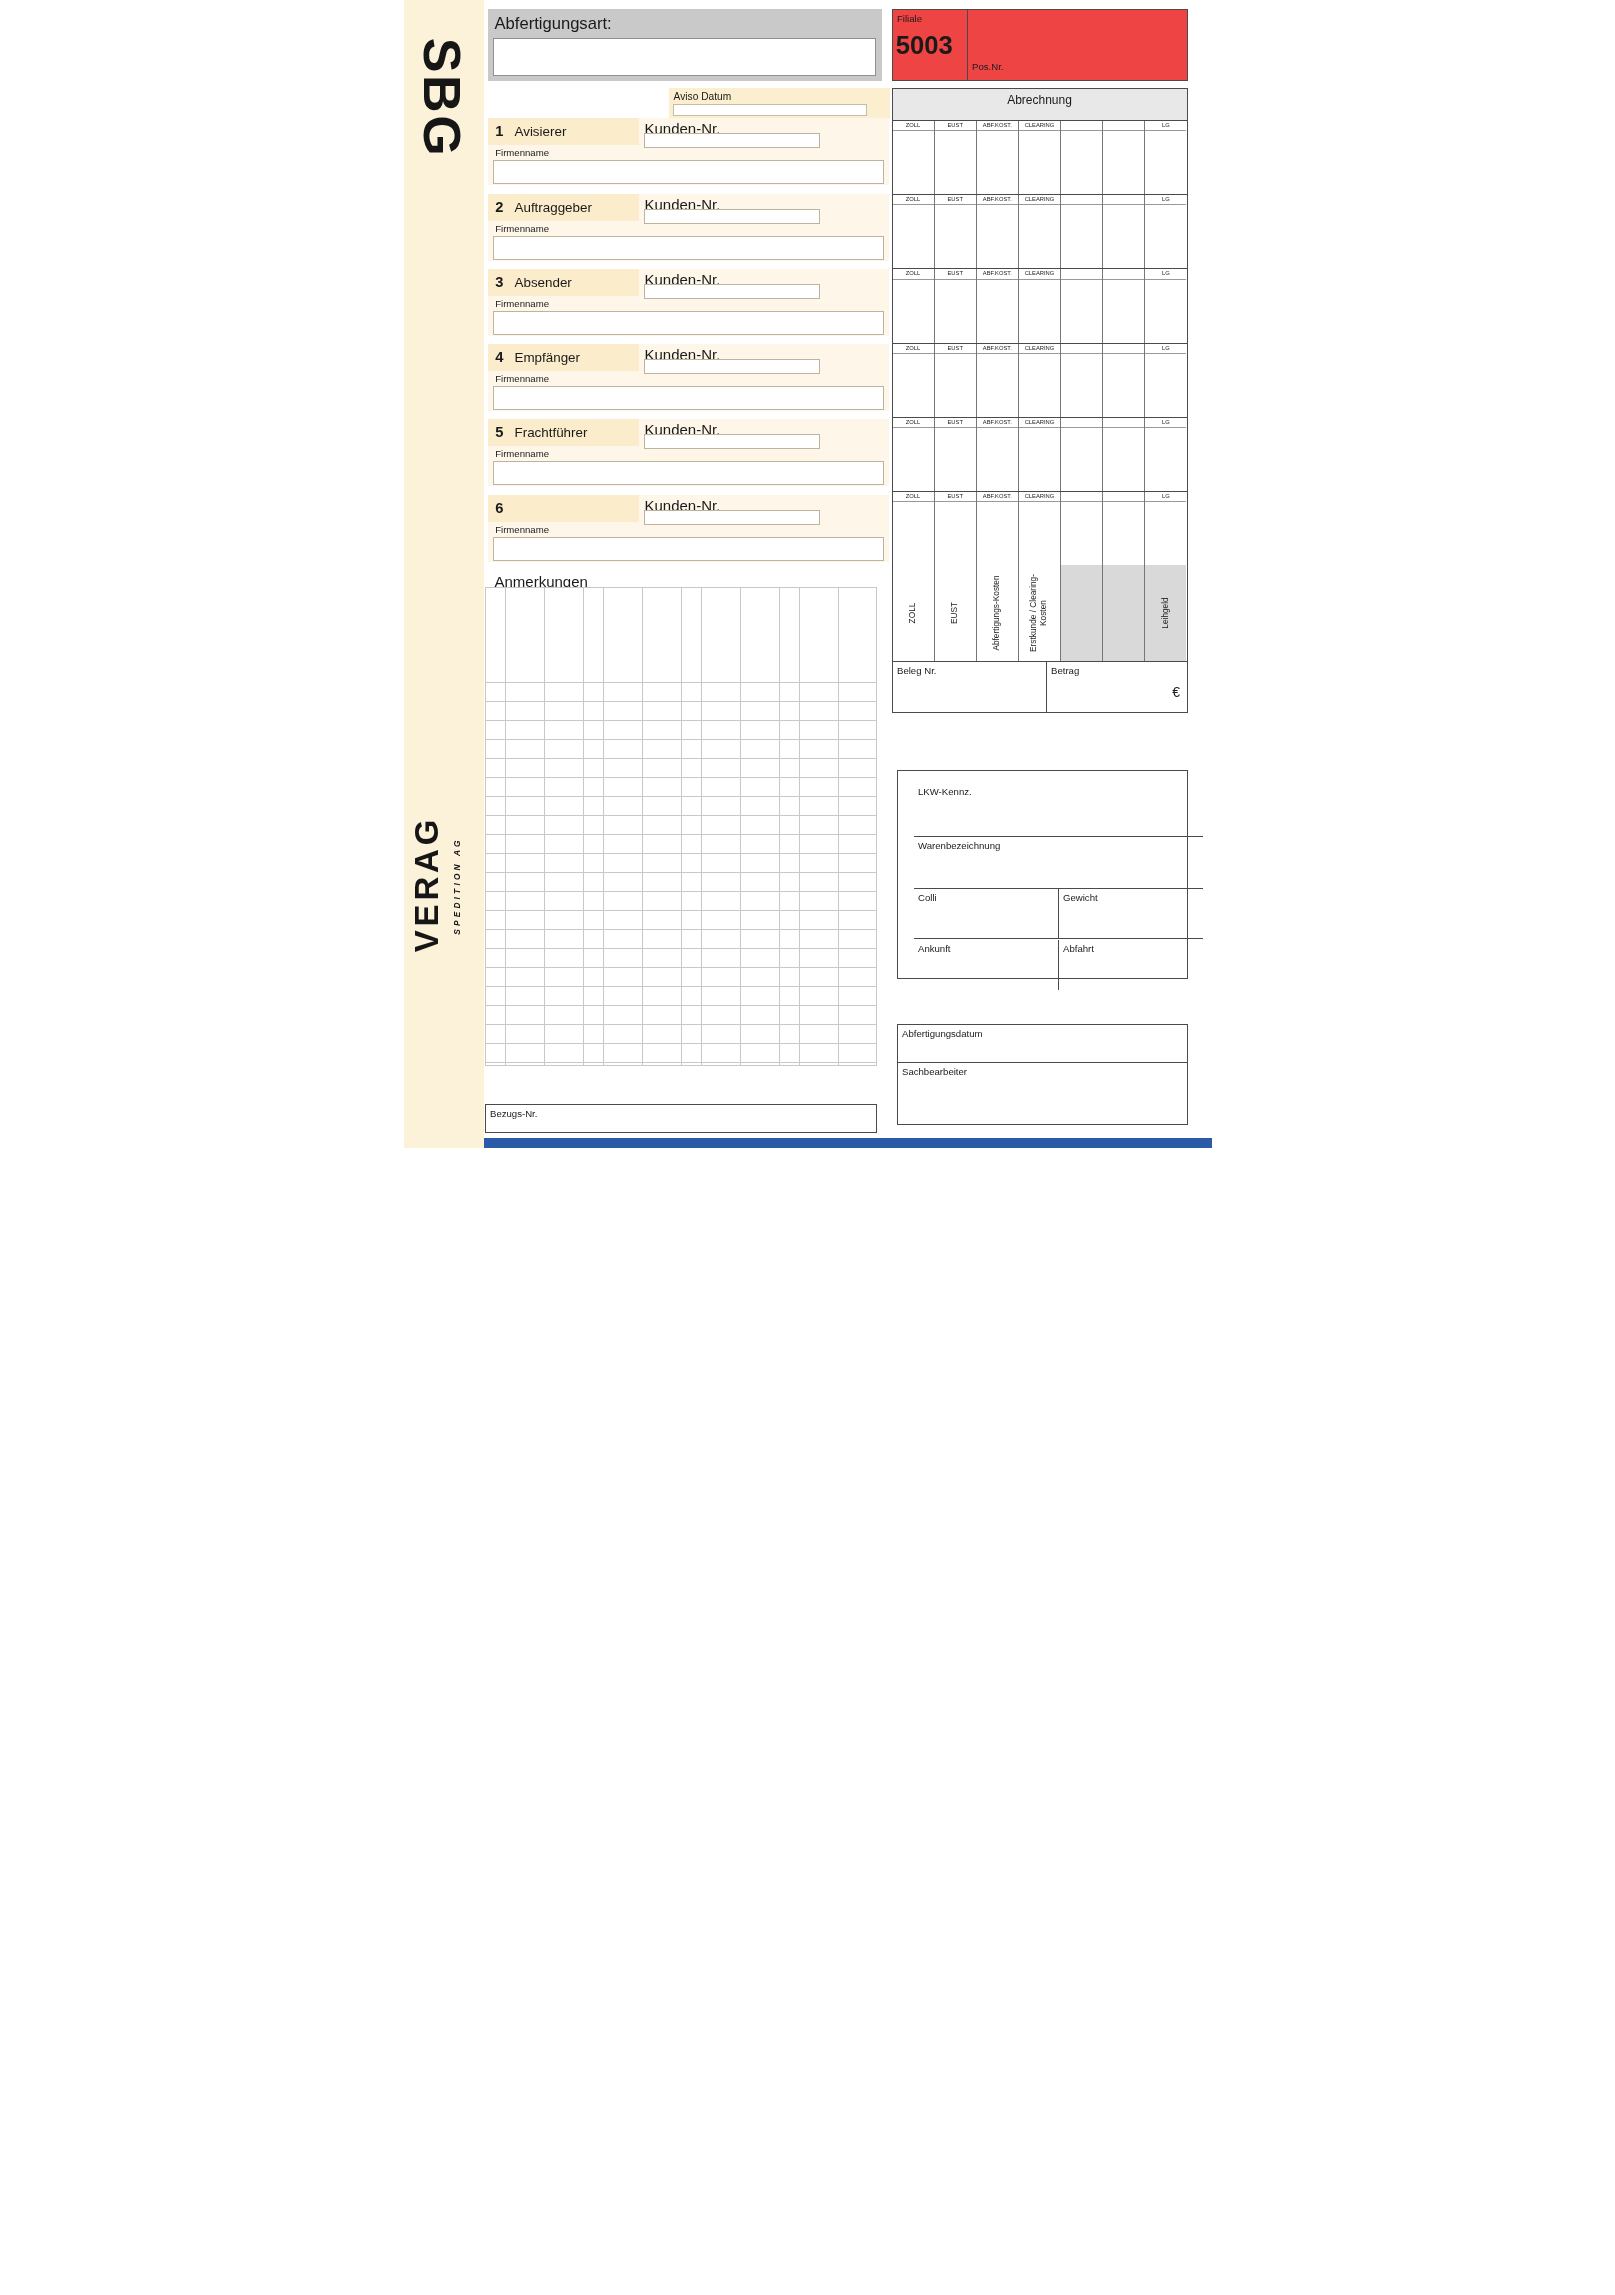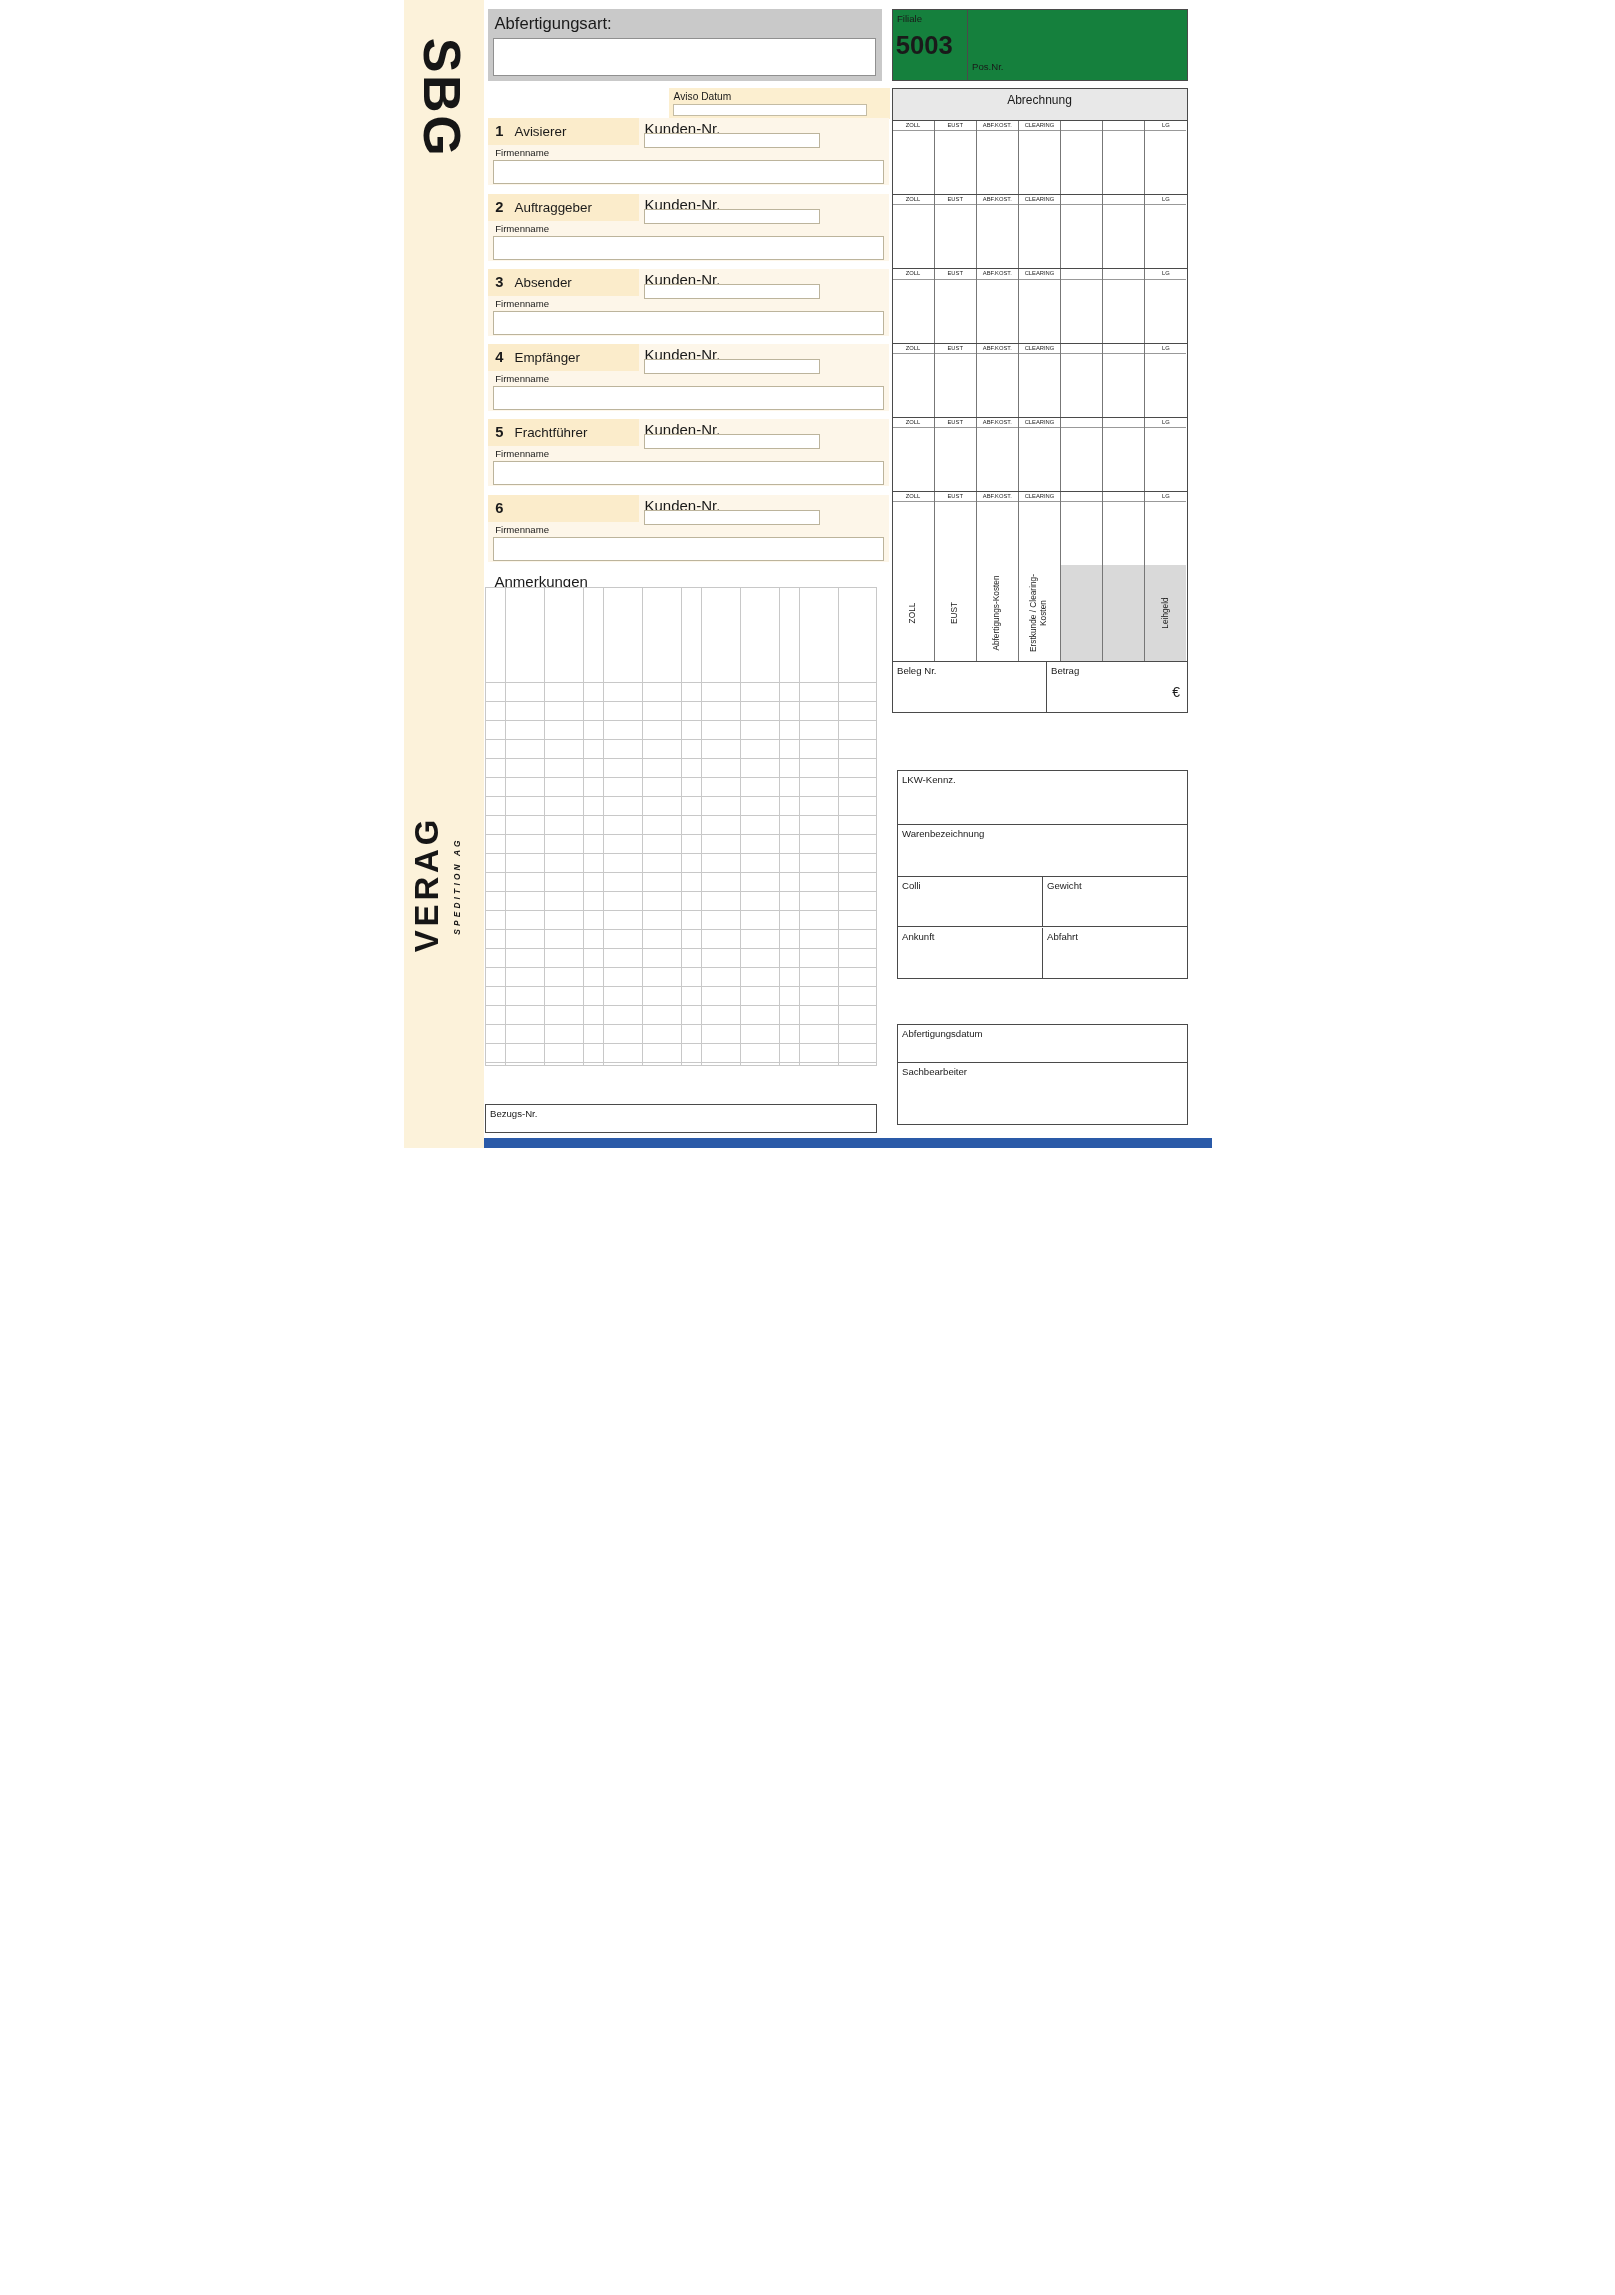--- a/index.html
+++ b/index.html
@@ -13,21 +13,21 @@
 .sbg-text{position:absolute;left:50%;top:50%;width:178px;transform:translate(-50%,-50%) rotate(90deg);font-size:52px;font-weight:bold;letter-spacing:2.6px;text-align:center;color:#161616;}
 .verag-wrap{position:absolute;left:0px;top:788px;width:46px;height:192px;}
 .verag-text{position:absolute;left:50%;top:50%;width:192px;transform:translate(-50%,-50%) rotate(-90deg);font-size:33px;font-weight:bold;letter-spacing:3.8px;text-align:center;color:#161616;}
 .sped-wrap{position:absolute;left:45px;top:793px;width:16.6px;height:185px;}
 .sped-text{position:absolute;left:50%;top:50%;width:185px;transform:translate(-50%,-50%) rotate(-90deg);font-size:8.3px;font-weight:bold;font-style:italic;letter-spacing:3.2px;text-align:center;color:#161616;white-space:nowrap;}
 
 
 .gray-box{position:absolute;left:84px;top:9px;width:394px;height:72px;background:#c9c9c9;text-align:right;}
 .gb-title{position:absolute;left:7px;top:4.5px;font-size:16.6px;}
 .gb-input{position:absolute;left:5.8px;top:29px;width:383px;height:38px;background:#fff;border:0.6px solid #909090;}
-.filiale-box{position:absolute;left:488px;top:9px;width:296px;height:72px;background:#15803d;border:1.3px solid #4a4a4a;padding-left:40px;}
+.filiale-box{position:absolute;left:488px;top:9px;width:296px;height:72px;background:#ef4444;border:1.3px solid #4a4a4a;padding-left:40px;}
 .filiale-cell{position:absolute;left:0;top:0;width:75px;height:100%;border-right:1.3px solid #4a4a4a;}
 .posnr-cell{position:absolute;left:75px;top:0;right:0;height:100%;margin-top:48px;}
 .cell-lbl{position:absolute;left:4.5px;top:3.2px;font-size:9.6px;}
 .filiale-value{position:absolute;left:3.2px;top:20.5px;font-size:25.6px;font-weight:bold;}
 
 
 .aviso{position:absolute;left:265px;top:88px;width:221px;height:31px;background:#fcefd0;}
 .aviso-label{position:absolute;left:5.1px;top:2.6px;font-size:10.2px;}
 .aviso-field{position:absolute;left:4.5px;top:16px;width:194px;height:11.5px;background:#fff;border:0.6px solid #c4bca4;}
 
@@ -61,21 +61,21 @@
 .euro{position:absolute;right:6.4px;top:22px;font-size:14px;}
 
 
 .anm-label{position:absolute;left:91px;top:573px;font-size:15px;}
 .anm-grid{position:absolute;left:81px;top:587px;width:392px;height:479px;border:0.6px solid #c8c8c8;background-color:#fff;
  background-image:repeating-linear-gradient(to right,transparent 0,transparent 19px,#c8c8c8 19px,#c8c8c8 19.6px),
  repeating-linear-gradient(to bottom,transparent 0,transparent 18.5px,#c8c8c8 18.5px,#c8c8c8 19px);}
 
 
 .cargo-box{position:absolute;left:493px;top:770px;width:291px;height:209px;border:1.3px solid #4a4a4a;background:#fff;}
-.c-row{position:absolute;left:0;width:100%;}
+.c-row{position:absolute;left:16px;width:100%;margin-top:12px;}
 .r1{top:0;height:54px;border-bottom:1.3px solid #4a4a4a;}
 .r2{top:54px;height:52px;border-bottom:1.3px solid #4a4a4a;}
 .r3{top:106px;height:50px;border-bottom:1.3px solid #4a4a4a;display:flex;}
 .r4{top:157px;height:50px;display:flex;}
 .c-half{flex:1;position:relative;}
 .c-half.hl{border-right:1.3px solid #4a4a4a;}
 
 
 .proc-box{position:absolute;left:493px;top:1024px;width:291px;height:101px;border:1.3px solid #4a4a4a;background:#fff;}
 .p-row{position:absolute;left:0;width:100%;}

